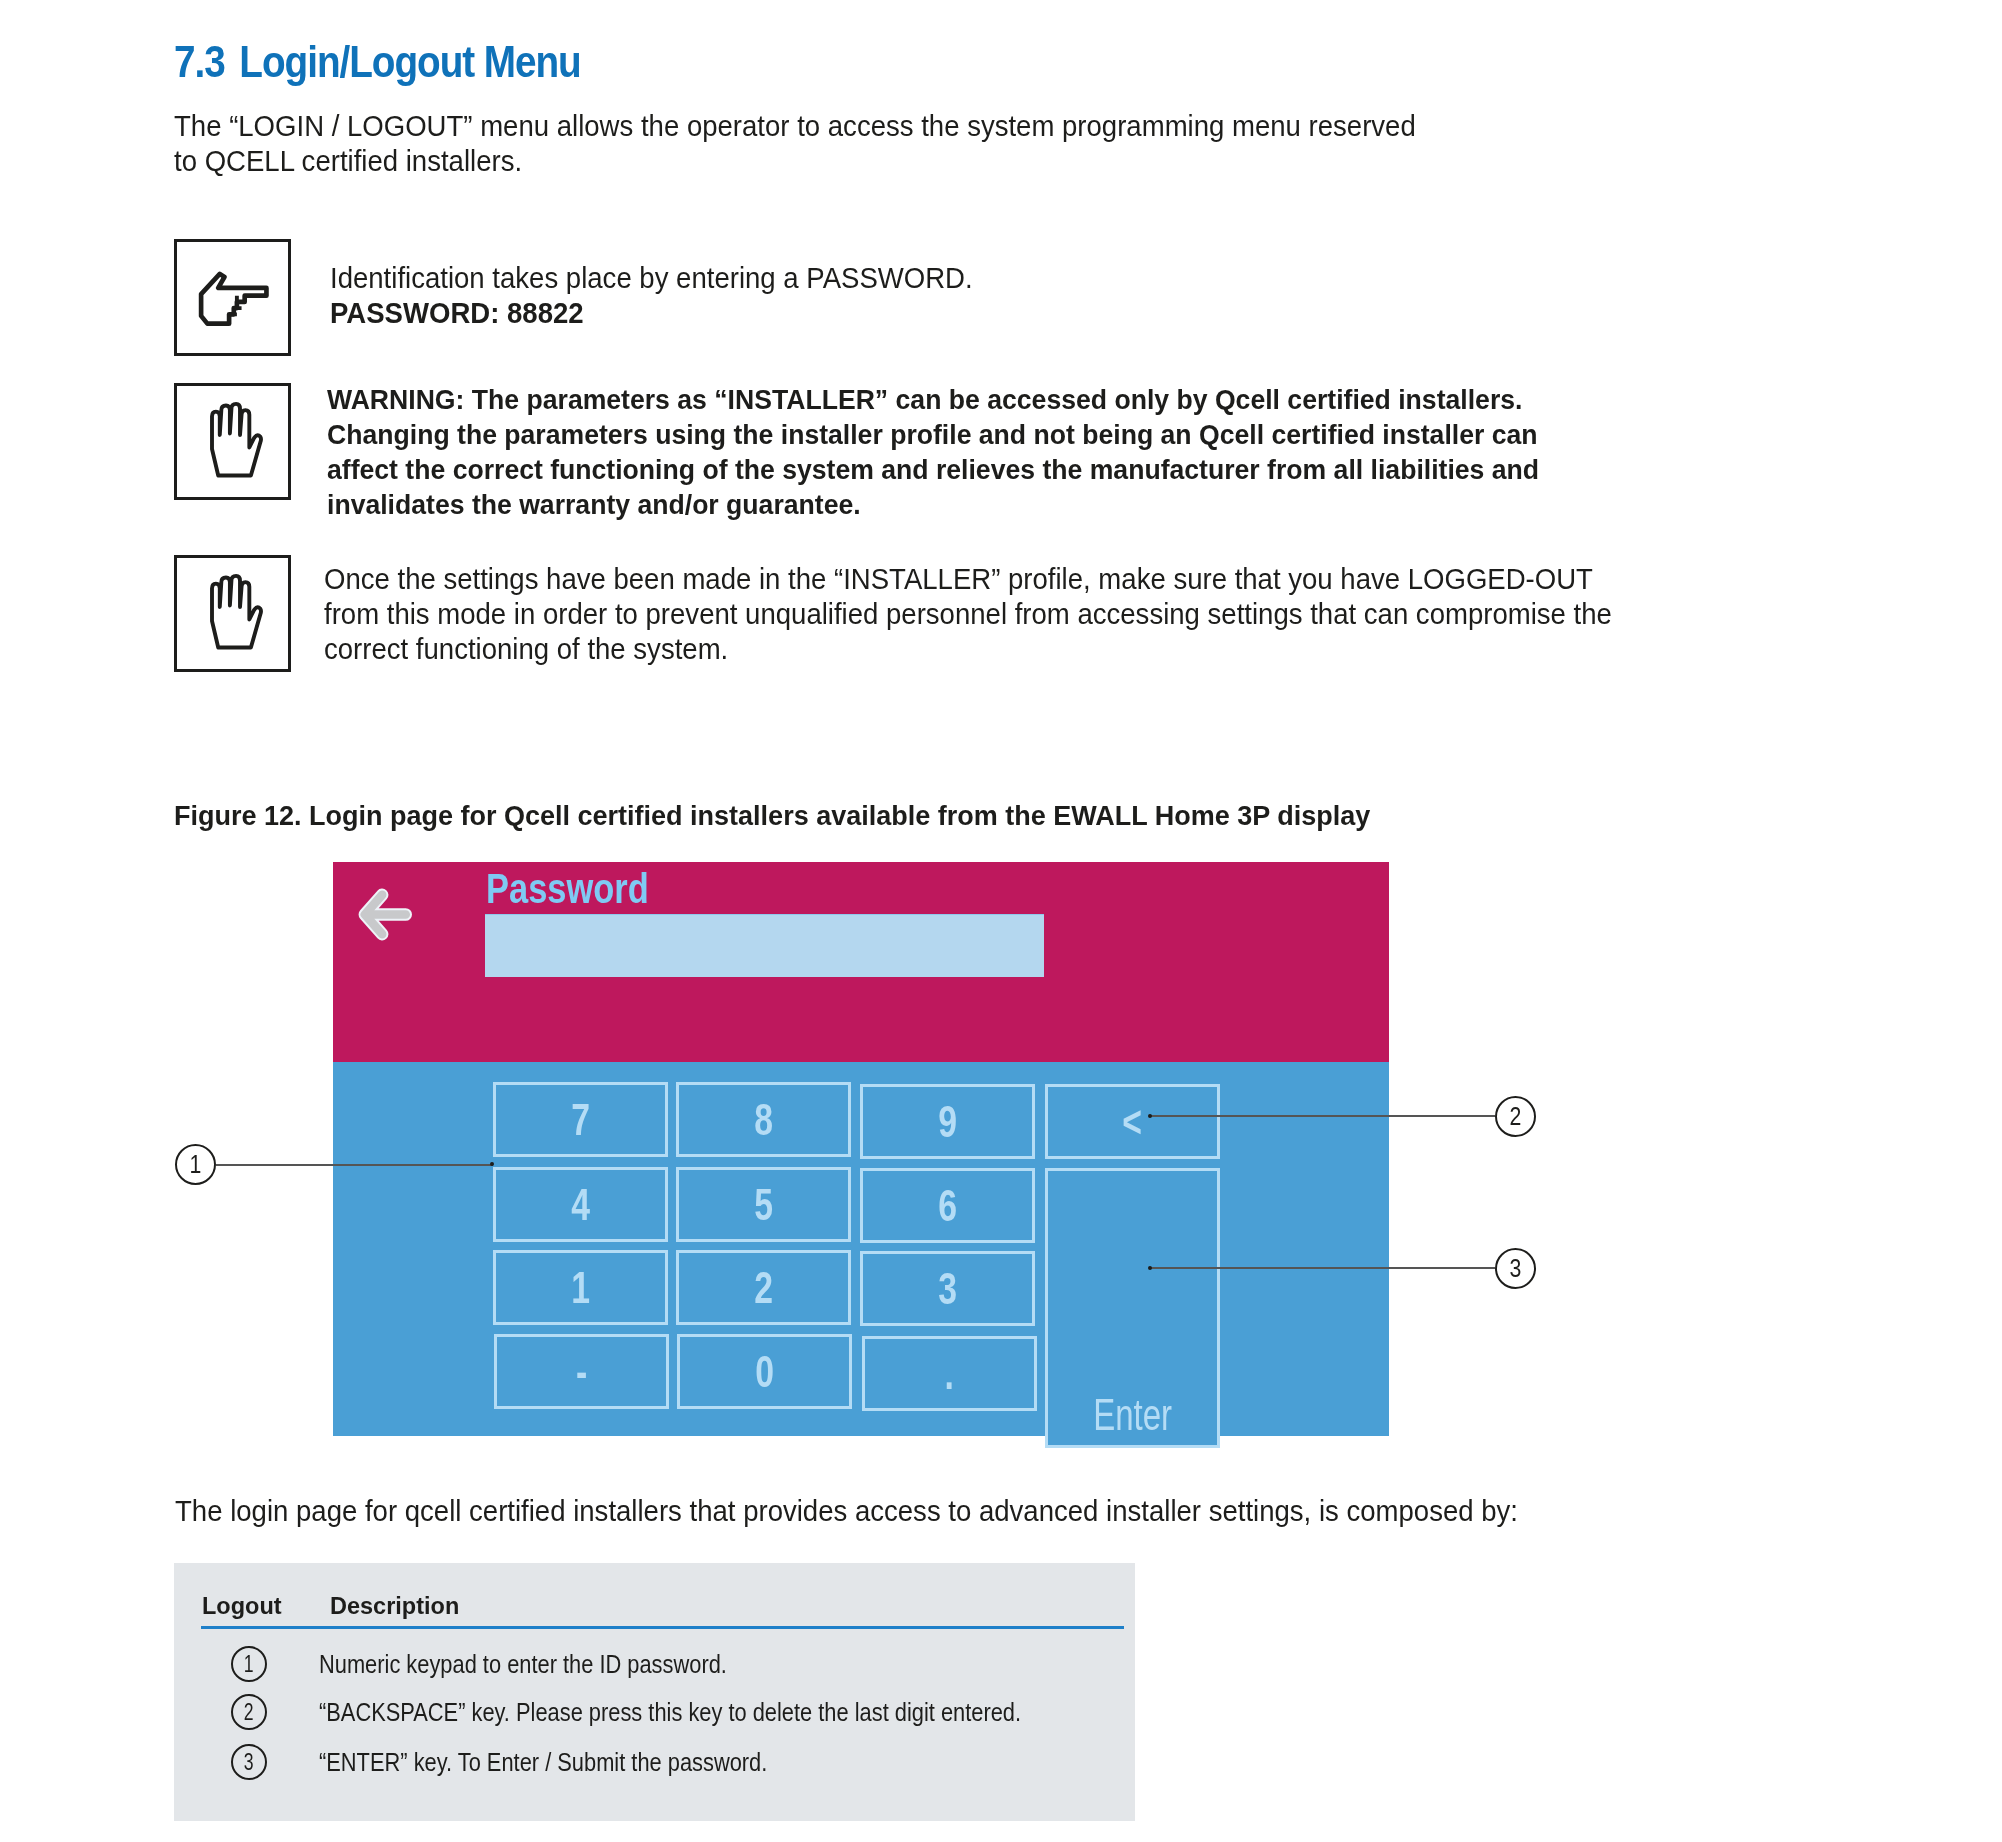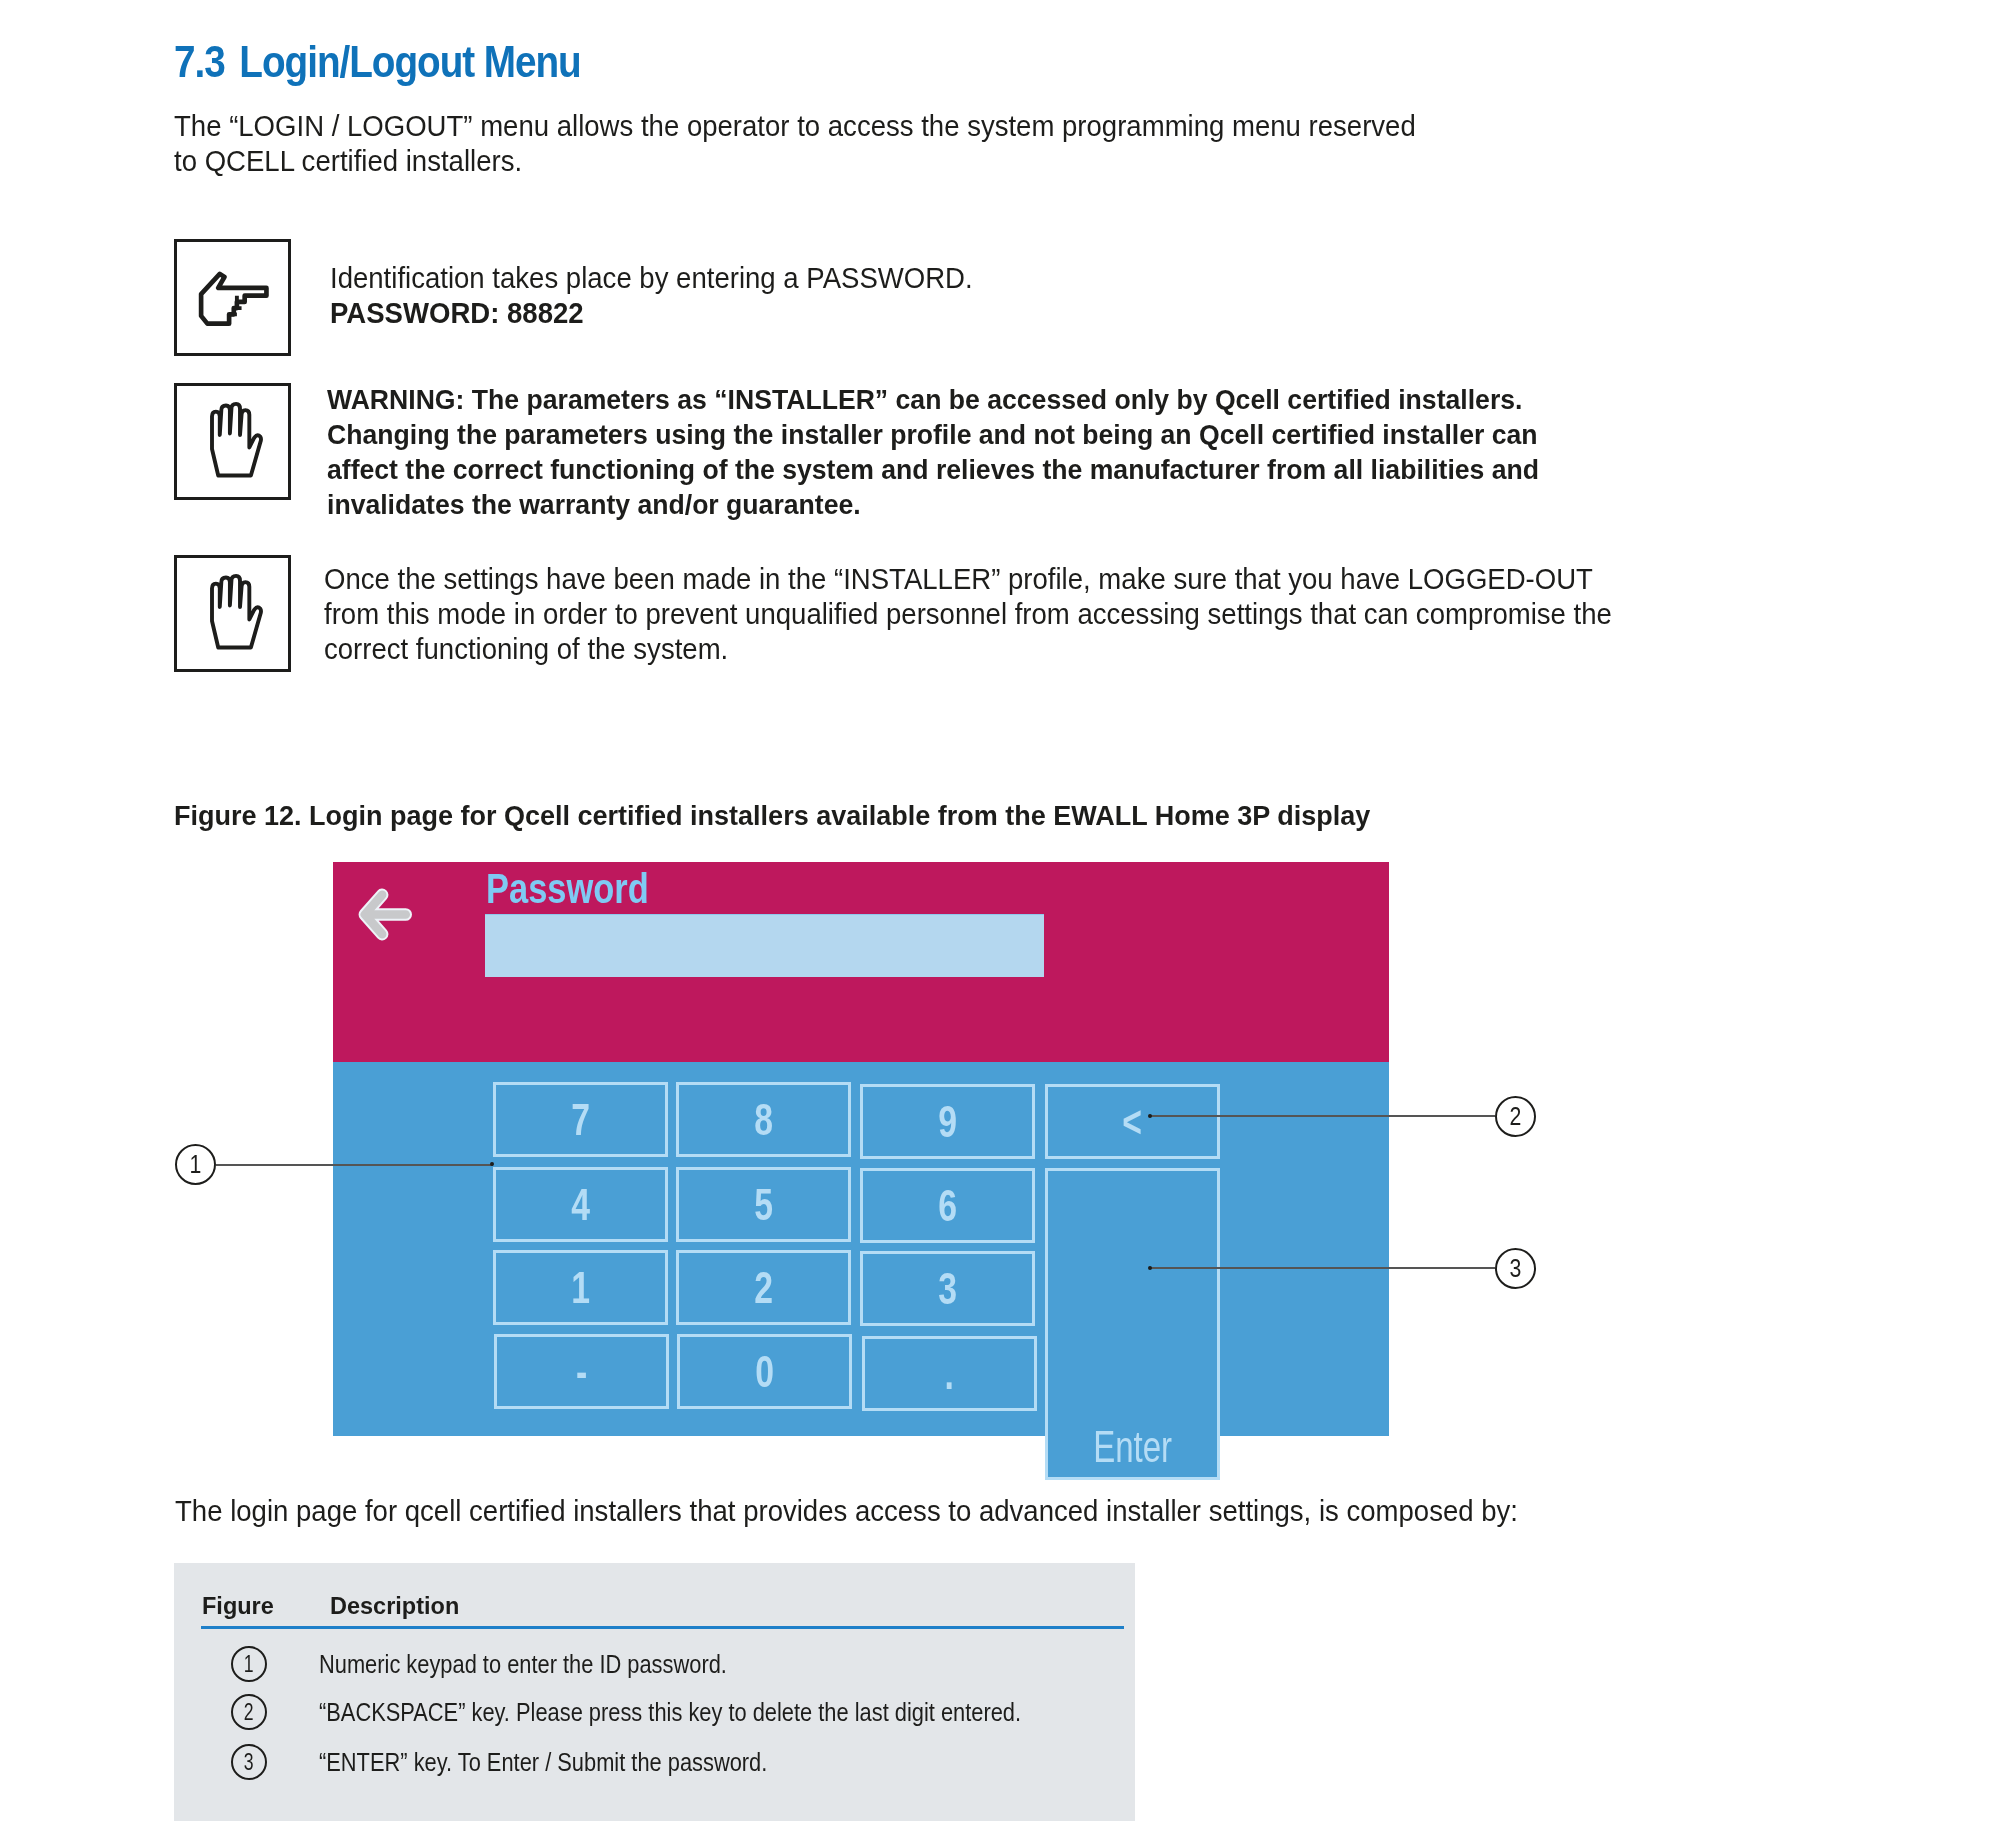--- a/index.html
+++ b/index.html
@@ -39,21 +39,21 @@
                     color: #7fcaf3; transform: scaleX(0.82); transform-origin: left top; white-space: nowrap; }
   #password-field { position: absolute; left: 152px; top: 52px; width: 559px; height: 63px;
                     background: #b4d7ef; border: none; outline: none; box-sizing: border-box;
                     border-top: 1.6px solid #8fc8ee; font-size: 31px; color: #0a3b66; padding: 0 9.4px; }
 
   .key { position: absolute; width: 175px; height: 75px; box-sizing: border-box;
          border: 3.9px solid #b4dcf5; background: #4a9fd5; color: #b4dcf5;
          font-size: 45px; font-weight: bold; display: flex; align-items: center; justify-content: center;
          cursor: pointer; font-family: "Liberation Sans", sans-serif; }
   .key span { transform: scaleX(0.75); display: inline-block; }
-  #key-enter { height: 312px; align-items: flex-end; padding-bottom: 4.7px; font-weight: normal; font-size: 44px; }
+  #key-enter { height: 280px; align-items: flex-end; padding-bottom: 4.7px; font-weight: normal; font-size: 44px; }
 
   
   .callout-circle { width: 41px; height: 41px; border: 2.3px solid #1d1d1b; border-radius: 50%; box-sizing: border-box;
                     background: #fff; display: flex; align-items: center; justify-content: center;
                     font-size: 26.6px; color: #1d1d1b; }
   .callout-circle span { transform: scaleX(0.8); display: inline-block; }
   .leader { height: 1.6px; background: #555; }
   .leader-dot { width: 3.9px; height: 3.9px; background: #1d1d1b; border-radius: 50%; }
 
   
@@ -192,21 +192,21 @@
 
 <div class="abs callout-circle" style="left:1495px; top:1248px;">
     <span>3</span>
   </div>
 <div class="abs leader" style="left:1149px; top:1267px; width:346px; height:1.6px;"></div>
 <div class="abs leader-dot" style="left:1148px; top:1266px;"></div>
 
 <div id="composed" class="abs body-text condensed">The login page for qcell certified installers that provides access to advanced installer settings, is composed by:</div>
 
 <div id="desc-table" class="abs">
-  <div id="hdr-number" class="hdr">Figure</div>
+  <div id="hdr-number" class="hdr">Logout</div>
   <div id="hdr-desc" class="hdr">Description</div>
   <div id="hdr-rule"></div>
 
   <div class="row" style="top:83px;">
     <div class="num-circle">
         <span>1</span>
       </div>
     <div class="desc">Numeric keypad to enter the ID password.</div>
   </div>
   <div class="row" style="top:131px;">

